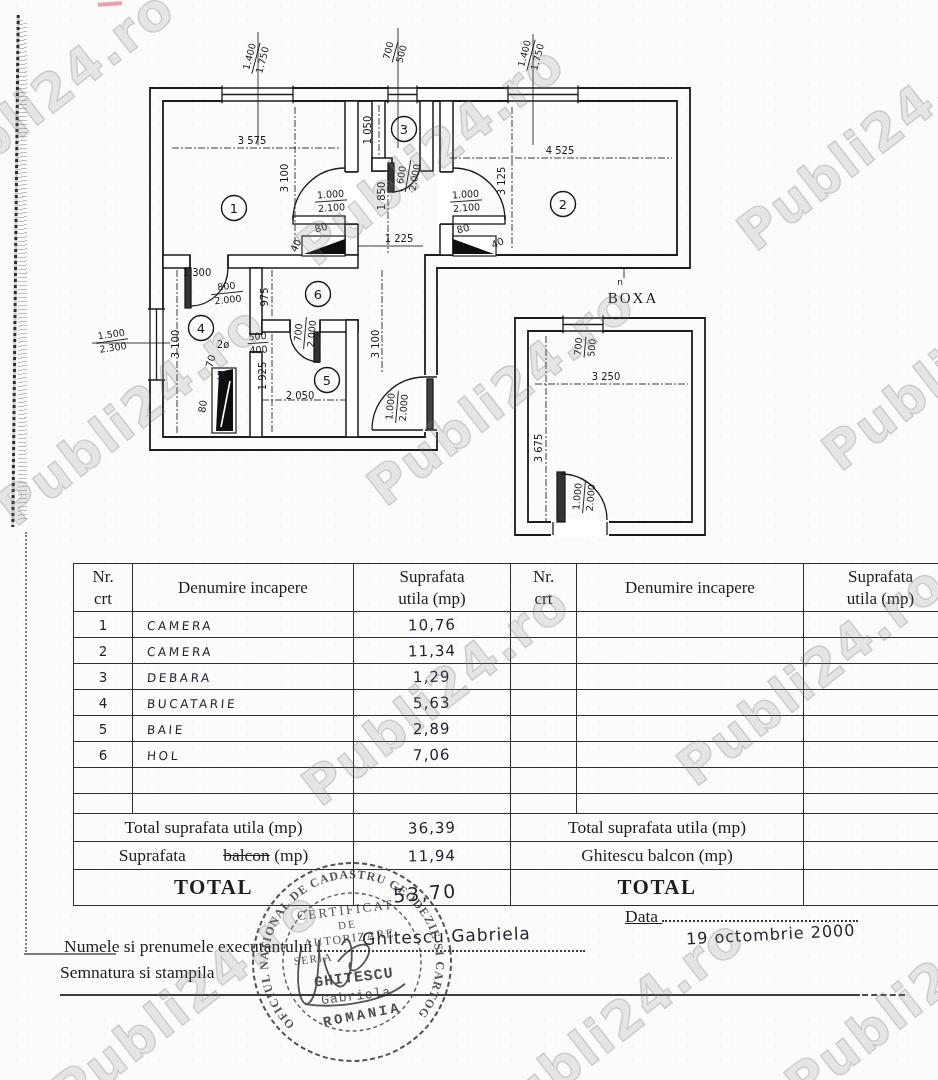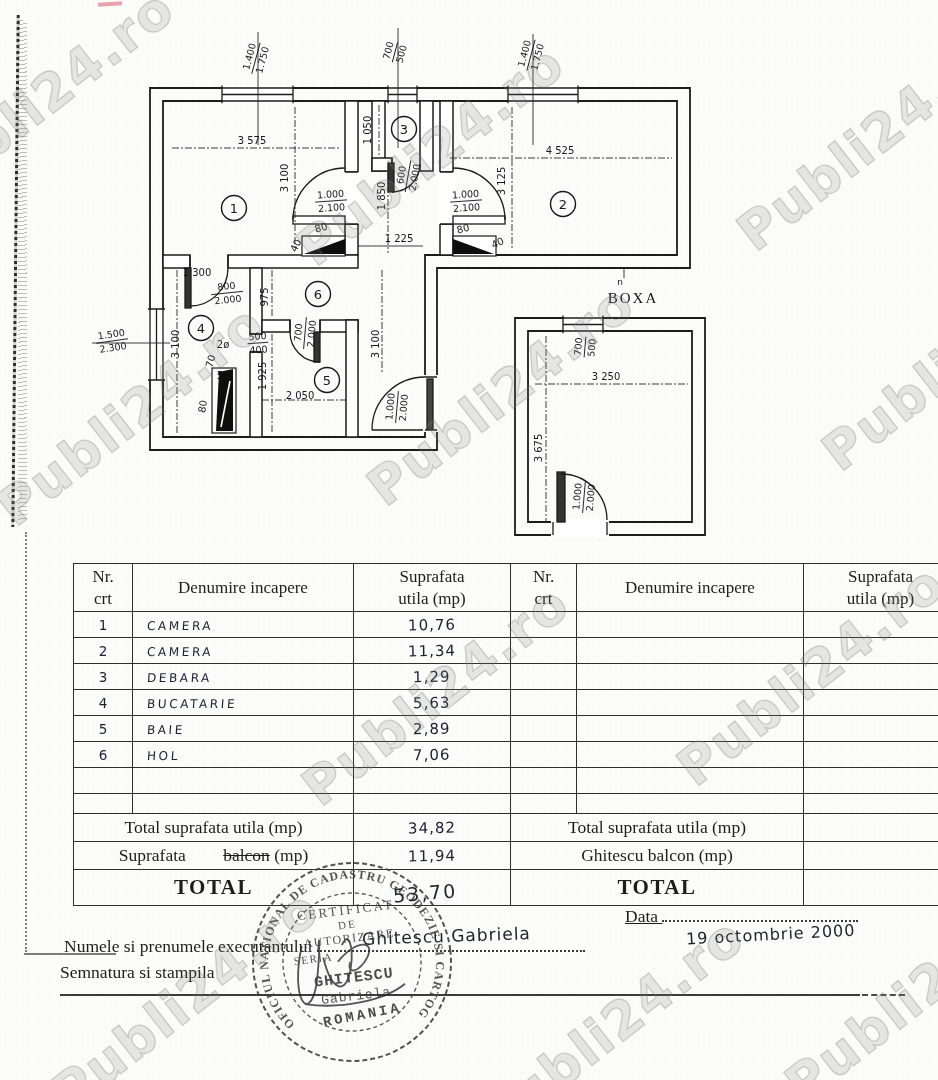--- a/index.html
+++ b/index.html
@@ -383,21 +383,21 @@
           <td class=""></td>
           <td class=""></td>
           <td class=""></td>
           <td class=""></td>
           <td class=""></td>
         </tr>
       </tbody>
     <tfoot>
       <tr class="tot1">
         <td colspan="2" class="tot-label">Total suprafata utila (mp)</td>
-        <td class="cell-area"><span class="hw hw-area">34,82</span></td>
+        <td class="cell-area"><span class="hw hw-area">36,39</span></td>
         <td colspan="2" class="tot-label">Total suprafata utila (mp)</td>
         <td></td>
       </tr>
       <tr class="tot2">
         <td colspan="2" class="tot-label">
           <span>Suprafata</span>&nbsp;<span class="strike"><span class="boxa-note hw">BOXA</span><span>balcon</span></span>&nbsp;<span>(mp)</span>
         </td>
         <td class="cell-area"><span class="hw hw-area">11,94</span></td>
         <td colspan="2" class="tot-label">Ghitescu balcon (mp)</td>
         <td></td>

